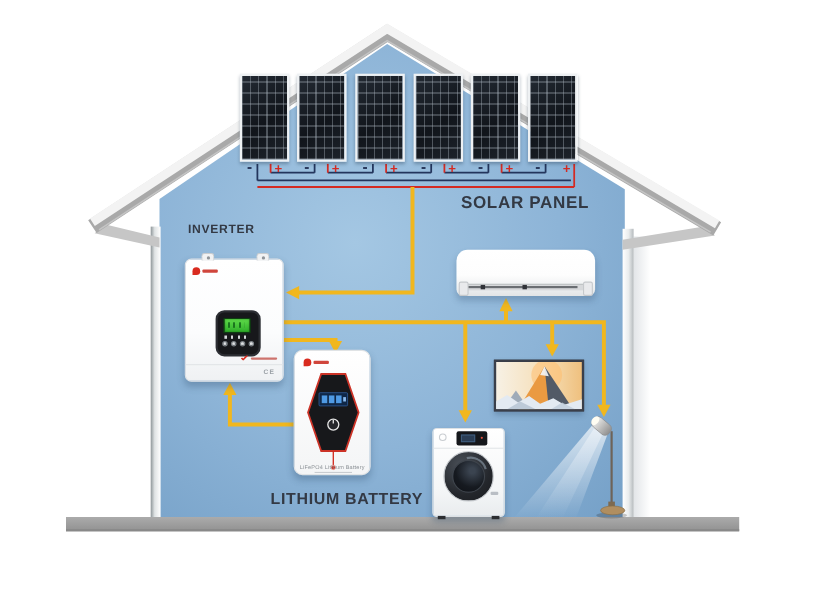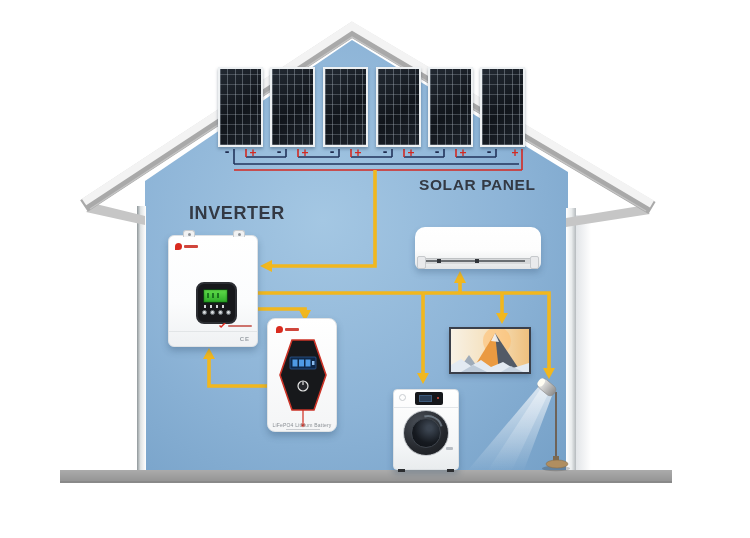--- a/index.html
+++ b/index.html
@@ -241,22 +241,23 @@
     </g>
   </svg>
 
   <div class="panel" style="left:218px"></div>
   <div class="panel" style="left:270px"></div>
   <div class="panel" style="left:323px"></div>
   <div class="panel" style="left:376px"></div>
   <div class="panel" style="left:428px"></div>
   <div class="panel" style="left:480px"></div>
 
-  <div class="big-label" style="left:189px;top:203px;font-size:18px">INVERTER</div>
+  <div class="big-label" style="left:171px;top:203px;font-size:11px">INVERTER</div>
   <div class="big-label" style="left:419px;top:176px;font-size:15.5px">SOLAR PANEL</div>
+  <div class="big-label" style="left:246px;top:446px;font-size:14.5px">LITHIUM BATTERY</div>
 
   <div class="device inverter">
     <div class="inv-tab" style="left:14px"></div>
     <div class="inv-tab" style="left:64px"></div>
     <div class="brand-logo" style="left:6px;top:7px">
       <div class="dot"></div>
         <div class="txt"></div>
     </div>
     <div class="inv-panel">
       <div class="inv-screen"></div>

